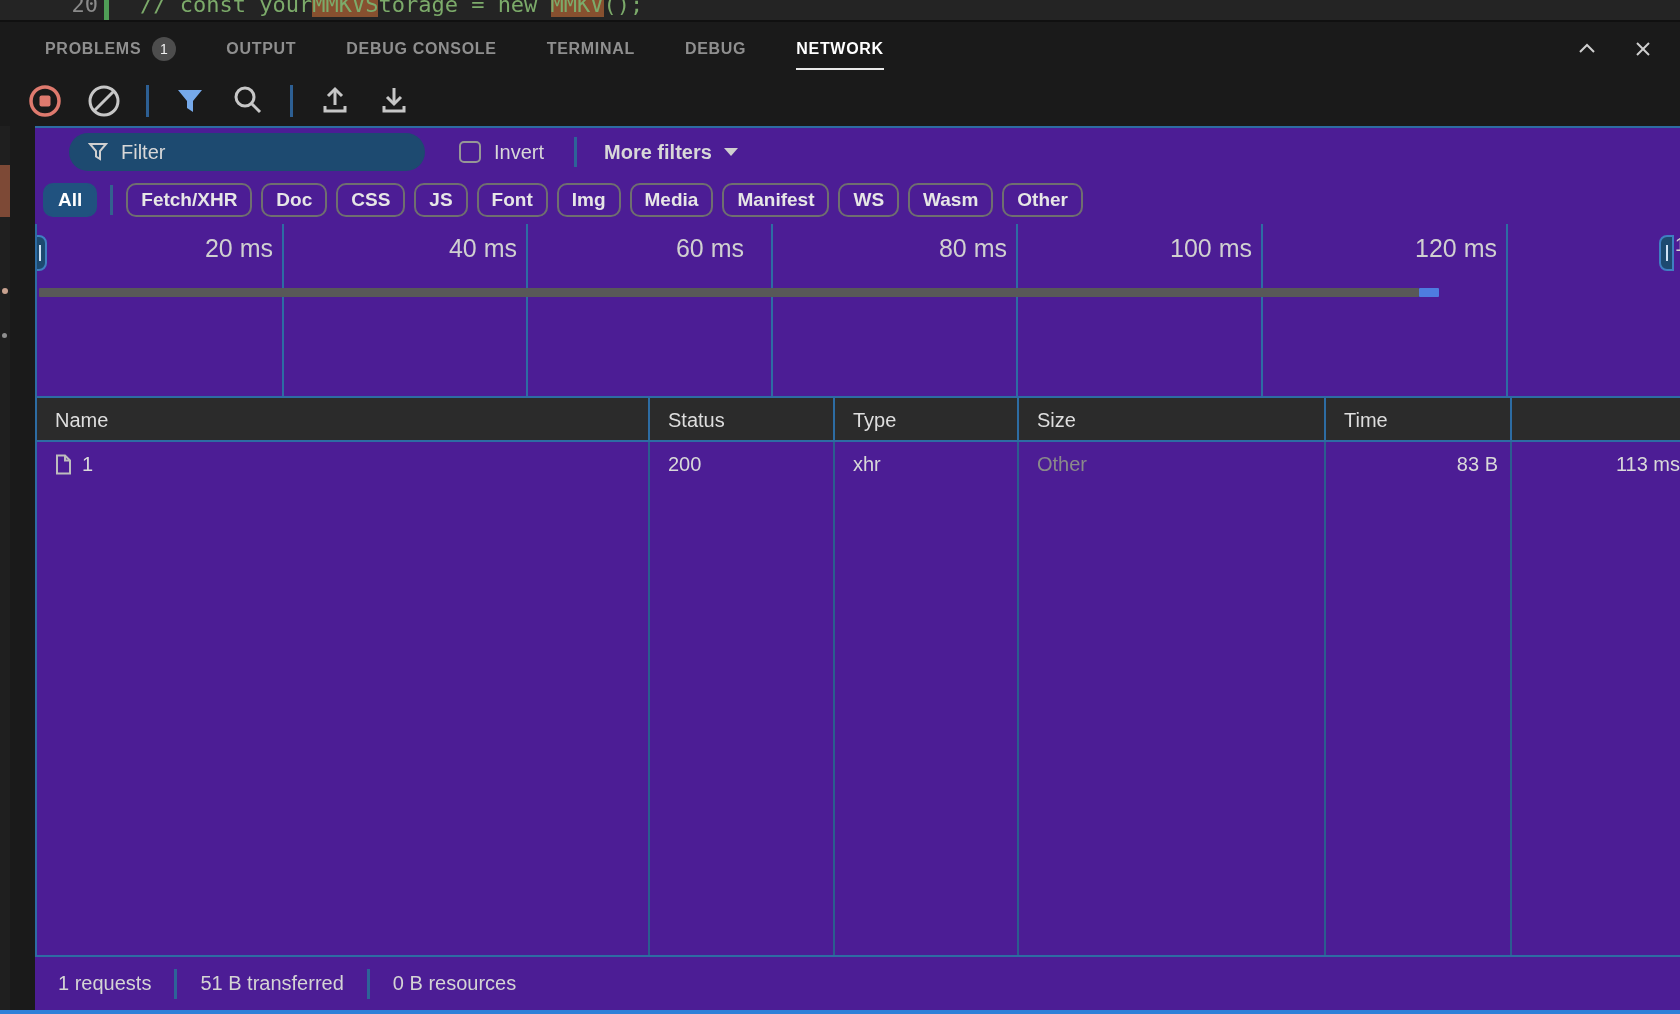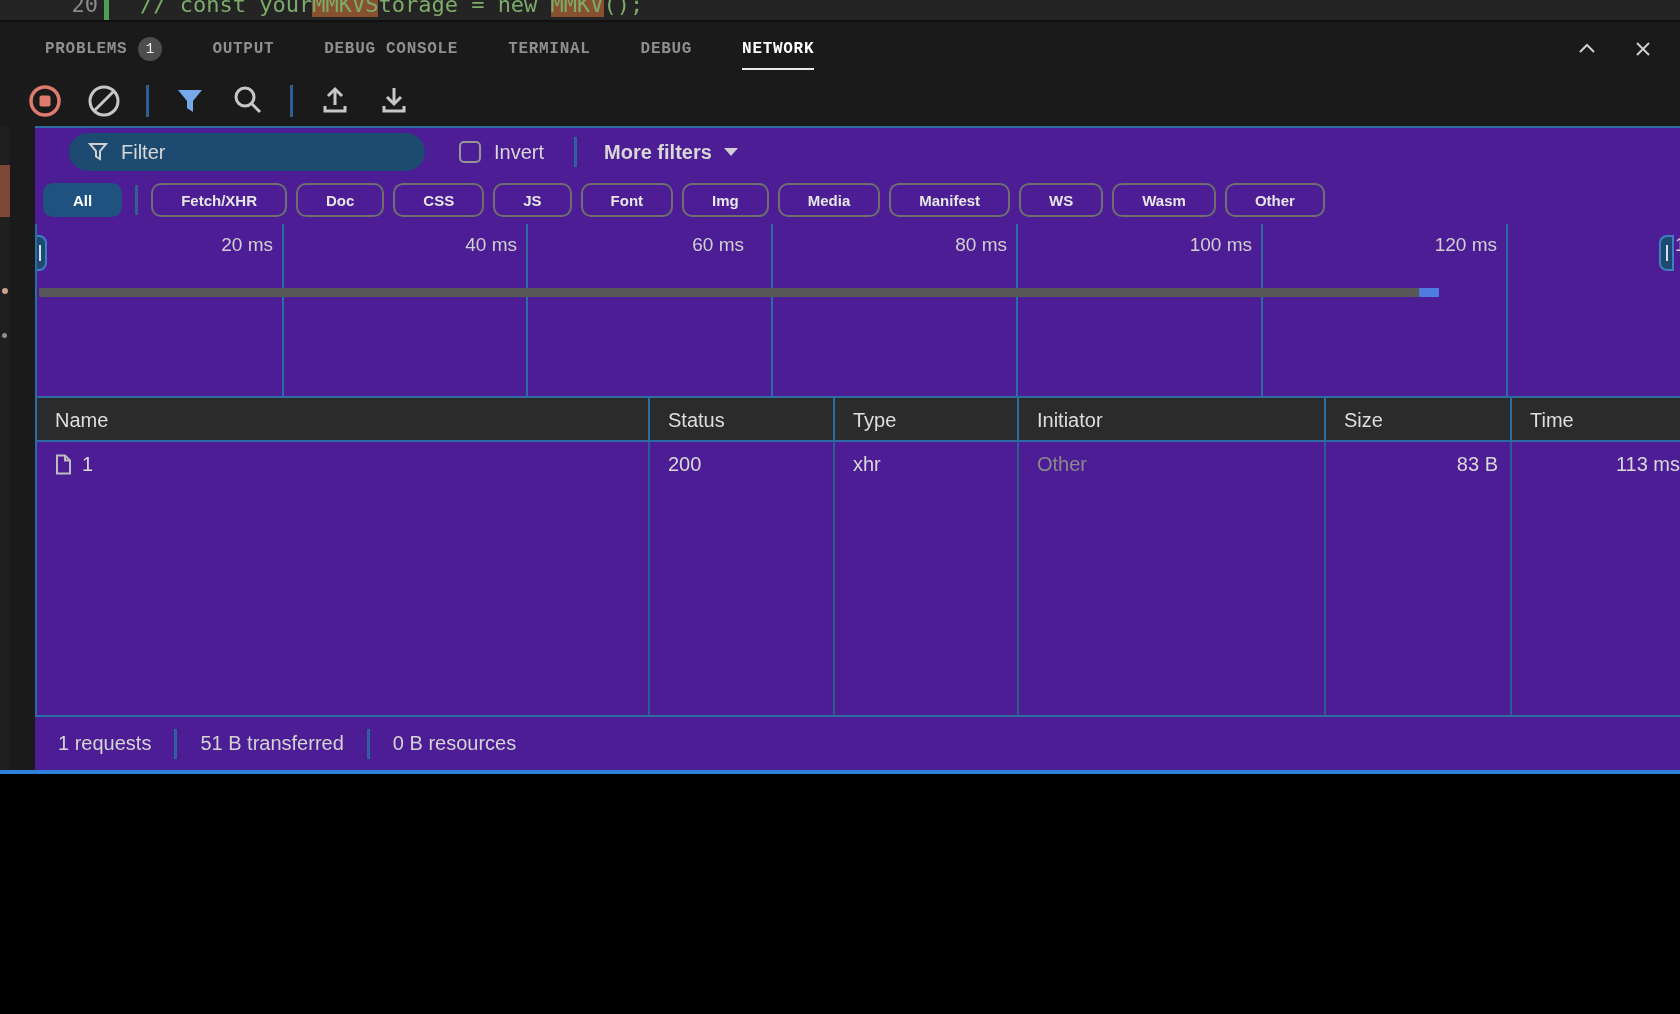--- a/index.html
+++ b/index.html
@@ -1,32 +1,32 @@
 <!DOCTYPE html>
 <html><head>
 <meta charset="utf-8">
 <style>
   * { margin:0; padding:0; box-sizing:border-box; }
   html,body { background:#000; }
   .screen {
-    position:relative; width:1680px; height:774px; overflow:hidden;
+    position:relative; width:1680px; height:1014px; overflow:hidden;
     background:#1a1a1a; font-family:"Liberation Sans", sans-serif; color:#d7d7d7;
   }
   
   .editor-strip { position:absolute; top:0; left:0; right:0; height:22px;
     background:#242424; overflow:hidden; border-bottom:2px solid #101010; }
   .editor-inner { position:absolute; top:-12px; left:0; height:34px; line-height:34px;
     font-family:"DejaVu Sans Mono", monospace; font-size:22px; color:#7cab6a; white-space:pre; }
   .gutter-num { position:absolute; left:58px; width:40px; text-align:right; color:#8a8a8a; }
   .code-text { position:absolute; left:140px; }
   .code-hl { background:#87502f; }
   .git-bar { position:absolute; left:104px; top:0; width:5px; height:22px; background:#4f9e56; }
   
   .tabs-row { position:absolute; top:22px; left:0; right:0; height:54px; background:#1a1a1a;
-    display:flex; align-items:center; padding-left:45px; gap:50px;font-family:Liberation Mono, monospace; }
+    display:flex; align-items:center; padding-left:45px; gap:50px; }
   .tab { position:relative; font-size:16px; font-weight:700; letter-spacing:.7px;
     color:#8f8f8f; cursor:pointer; padding:8px 0; display:flex; align-items:center; gap:11px; }
   .tab.active { color:#ffffff; }
   .tab.active::after { content:""; position:absolute; left:0; right:0; bottom:-4px;
     height:2.5px; background:#e8e8e8; }
   .badge { min-width:24px; height:24px; border-radius:12px; background:#4d4d4d; color:#f0f0f0;
     font-size:14px; font-weight:400; display:flex; align-items:center; justify-content:center; }
   .tabs-actions { position:absolute; right:26px; top:0; height:54px; display:flex;
     align-items:center; gap:34px; }
   .tabs-actions svg { display:block; cursor:pointer; }
@@ -51,30 +51,30 @@
   .invert-box { margin-left:34px; width:22px; height:22px; border:2px solid #969696;
     border-radius:5px; background:transparent; cursor:pointer; }
   .invert-label { margin-left:13px; font-size:20px; color:#d8d8d8; }
   .f-sep { margin-left:30px; width:3px; height:30px; background:#2d6398; }
   .more-filters { margin-left:27px; display:flex; align-items:center; gap:12px; cursor:pointer;font-weight:bold; }
   .more-filters span { font-size:20px; color:#d8d8d8; }
   .caret { width:0; height:0; border-left:7px solid transparent; border-right:7px solid transparent;
     border-top:8px solid #cfcfcf; }
   
   .chips-row { height:48px; display:flex; align-items:center; padding-left:8px; gap:9px; flex:0 0 auto; }
-  .chip { height:34px; padding:0 28px; border:2px solid #6f6f6f; border-radius:10px;
-    display:flex; align-items:center; font-size:15px; font-weight:600; color:#e6e6e6; cursor:pointer; }
+  .chip { height:34px; padding:0 13px; border:2px solid #6f6f6f; border-radius:10px;
+    display:flex; align-items:center; font-size:19px; font-weight:600; color:#e6e6e6; cursor:pointer; }
   .chip.selected { background:#20527f; border-color:#20527f; color:#fff; }
   .chip-sep { width:3px; height:30px; background:#33618e; margin:0 4px; }
   
   .timeline { position:relative; height:174px; border-bottom:2px solid #2d6ca3;
     border-left:2px solid #2d6ca3; overflow:hidden; flex:0 0 auto; }
   .gl { position:absolute; top:0; bottom:0; width:2px; background:#2d6ca3; }
   .tick { position:absolute; top:10px; width:240px; text-align:right; padding-right:9px;
-    font-size:19px; color:#d0d0d0; }
+    font-size:25px; color:#d0d0d0; }
   .tick-clip { position:absolute; top:10px; width:110px; text-align:left; font-size:19px; color:#d0d0d0; }
   .wf-gray { position:absolute; left:2px; top:64px; height:9px; background:#585858; border-radius:1px; }
   .wf-blue { position:absolute; top:64px; height:9px; background:#4e7ce0; border-radius:1px; }
   .tl-handle { position:absolute; top:11px; width:15px; height:36px; background:#1d4a70;
     border:2.5px solid #3f7fc1; z-index:3; cursor:ew-resize; }
   .tl-handle.left { left:-5px; border-radius:0 8px 8px 0; }
   .tl-handle.right { right:6px; border-radius:8px 0 0 8px; }
   .tl-handle .tickmark { position:absolute; left:50%; top:50%; transform:translate(-50%,-50%);
     width:2px; height:16px; background:#cfe2f5; }
   
@@ -232,21 +232,20 @@
         </div>
       <div class="tl-handle right">
           <div class="tickmark"></div>
         </div>
     </div>
 
     <div class="tbl-header">
       <div class="hc">Name</div>
       <div class="hc">Status</div>
       <div class="hc">Type</div>
-      <div class="hc">Initiator</div>
       <div class="hc">Size</div>
       <div class="hc">Time</div>
       <div class="hc filler"></div>
     </div>
 
     <div class="tbl-body">
       <div class="vline" style="left:611px"></div>
       <div class="vline" style="left:796px"></div>
       <div class="vline" style="left:980px"></div>
       <div class="vline" style="left:1287px"></div>

